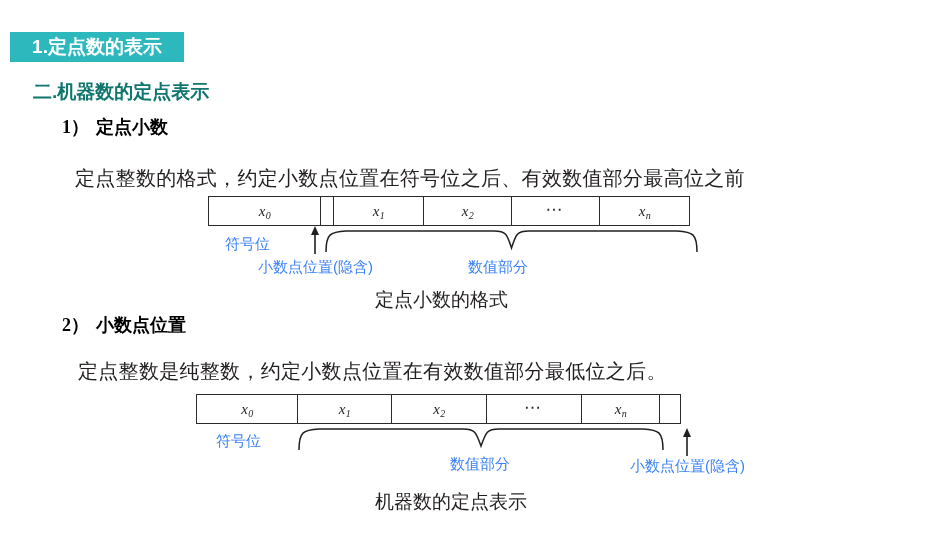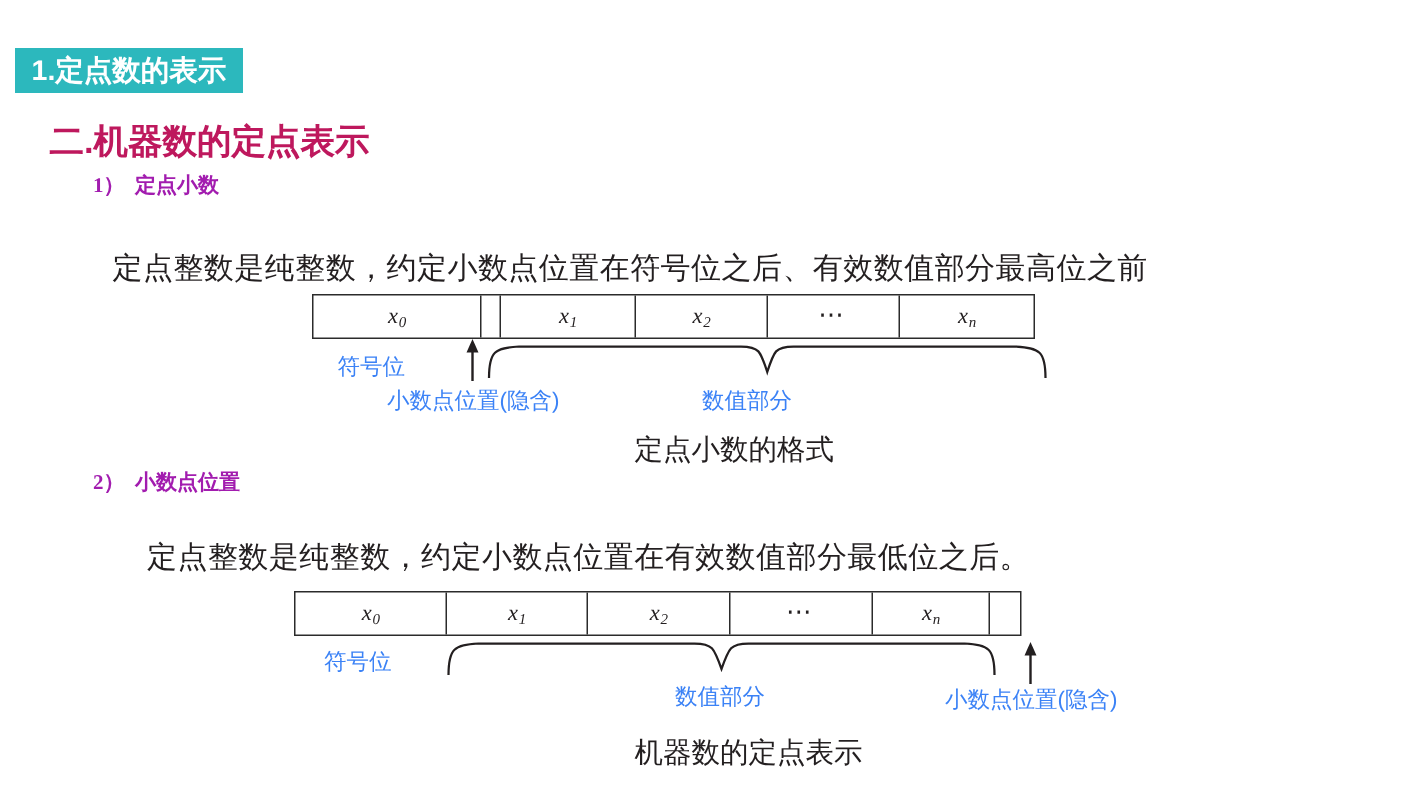--- a/index.html
+++ b/index.html
@@ -14,72 +14,72 @@
     overflow: hidden;
     font-family: "Liberation Sans", "DejaVu Sans", sans-serif;
     color: #231f20;
   }
 
   
   .title-badge {
     position: absolute;
     left: 10px;
     top: 32px;
-    width: 152px;
+    width: 174px;
     height: 30px;
     background: #2cb8bd;
     display: flex;
     align-items: center;
     justify-content: center;
   }
   .title-badge-text {
     color: #ffffff;
     font-size: 19px;
     font-weight: bold;
     letter-spacing: 0px;
     white-space: nowrap;
   }
 
   
   .subtitle {
     position: absolute;
     left: 33px;
     top: 79px;
-    font-size: 23px;
-    font-weight: bold;
-    color: #be185d;
+    font-size: 19px;
+    font-weight: bold;
+    color: #0f766e;
     white-space: nowrap;
   }
 
   
   .section-heading {
     position: absolute;
-    font-size: 14px;
-    font-weight: bold;
-    color: #a21caf;
+    font-size: 18px;
+    font-weight: bold;
+    color: #000000;
     white-space: nowrap;
   }
   .sh-1 { left: 62px; top: 115px; }
   .sh-2 { left: 62px; top: 313px; }
   .sh-num {
     font-family: "Liberation Serif", "DejaVu Serif", serif;
     font-weight: bold;
     margin-right: 7px;
   }
 
   
   .body-text {
     position: absolute;
     font-size: 20px;
     color: #231f20;
     white-space: nowrap;
     letter-spacing: 0.3px;
   }
   .bt-1 { left: 75px; top: 165px; }
-  .bt-2 { left: 78px; top: 358px; margin-left: 20px; }
+  .bt-2 { left: 78px; top: 358px; }
 
   
   .figure { position: absolute; }
   .fig-1 { left: 208px; top: 196px; }
   .fig-2 { left: 196px; top: 394px; }
 
   .bitrow {
     display: flex;
     border: 1.4px solid #2b2b2b;
     height: 30px;
@@ -141,39 +141,38 @@
 
   .brace { position: absolute; }
 
   .arrow-up { position: absolute; }
 
   .caption {
     position: absolute;
     font-size: 19px;
     color: #231f20;
     white-space: nowrap;
-    margin-left: 48px;
   }
   .cap-1 { left: 375px; top: 287px; }
   .cap-2 { left: 375px; top: 489px; }
 </style>
 </head>
 <body>
 
 <div class="title-badge">
   <span class="title-badge-text">1.定点数的表示</span>
 </div>
 
 <div class="subtitle">二.机器数的定点表示</div>
 
 <div class="section-heading sh-1">
   <span class="sh-num">1）</span><span>定点小数</span>
 </div>
 
-<div class="body-text bt-1">定点整数是纯整数，约定小数点位置在符号位之后、有效数值部分最高位之前</div>
+<div class="body-text bt-1">定点整数的格式，约定小数点位置在符号位之后、有效数值部分最高位之前</div>
 
 <div class="figure fig-1">
   <div class="bitrow">
     <div class="cell f1-c0">
         <span>x</span>
         <span class="sub">0</span>
       </div>
     <div class="cell f1-cpt narrow"></div>
     <div class="cell f1-c1">
         <span>x</span>

